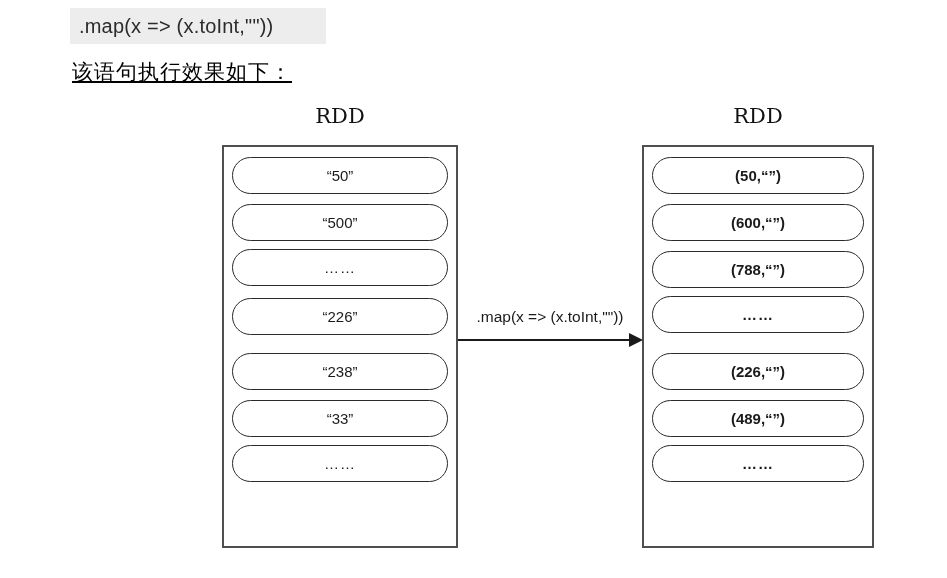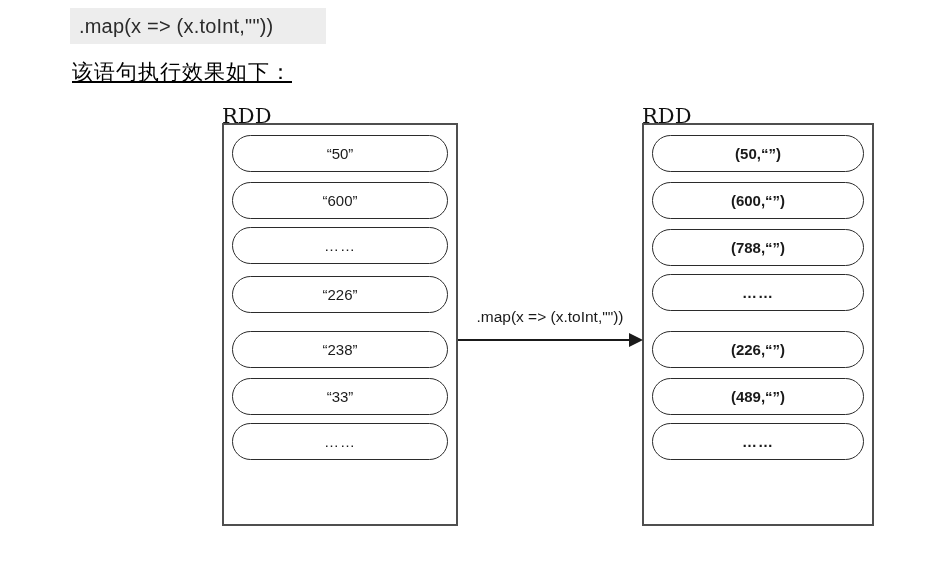--- a/index.html
+++ b/index.html
@@ -13,27 +13,27 @@
   }
 
   .caption {
     position: absolute; left: 72px; top: 58px;
     font-size: 21px; color: #000000; letter-spacing: 1px; text-decoration: underline;
   }
 
   .rdd-title {
     position: absolute; top: 103px; height: 26px;
     font-family: "DejaVu Serif", serif; font-size: 21px; color: #111111;
-    line-height: 26px;
+    text-align: center; line-height: 26px;
   }
   .rdd-title.left  { left: 222px; width: 236px; }
   .rdd-title.right { left: 642px; width: 232px; }
 
   .rdd-box {
-    position: absolute; top: 123px; height: 403px;
+    position: absolute; top: 145px; height: 403px;
     border: 2px solid #4f4f4f; background: #ffffff;
     display: flex; flex-direction: column; align-items: stretch;
     padding: 10px 8px 0 8px; gap: 10px;
   }
   .rdd-box.left  { left: 222px; width: 236px; }
   .rdd-box.right { left: 642px; width: 232px; font-weight: bold; }
 
   .pill {
     height: 37px; flex: 0 0 37px;
     border: 1.4px solid #2b2b2b; border-radius: 18.5px;
@@ -66,21 +66,21 @@
   <span>.map(x =&gt; (x.toInt,""))</span>
 </div>
 
 <div class="caption">该语句执行效果如下：</div>
 
 <div class="rdd-title left">RDD</div>
 <div class="rdd-title right">RDD</div>
 
 <div class="rdd-box left">
     <div class="pill">“50”</div>
-    <div class="pill">“600”</div>
+    <div class="pill">“500”</div>
     <div class="pill dots">……</div>
     <div class="pill">“226”</div>
     <div class="pill">“238”</div>
     <div class="pill">“33”</div>
     <div class="pill dots">……</div>
   </div>
 <div class="rdd-box right">
     <div class="pill">(50,“”)</div>
     <div class="pill">(600,“”)</div>
     <div class="pill">(788,“”)</div>

